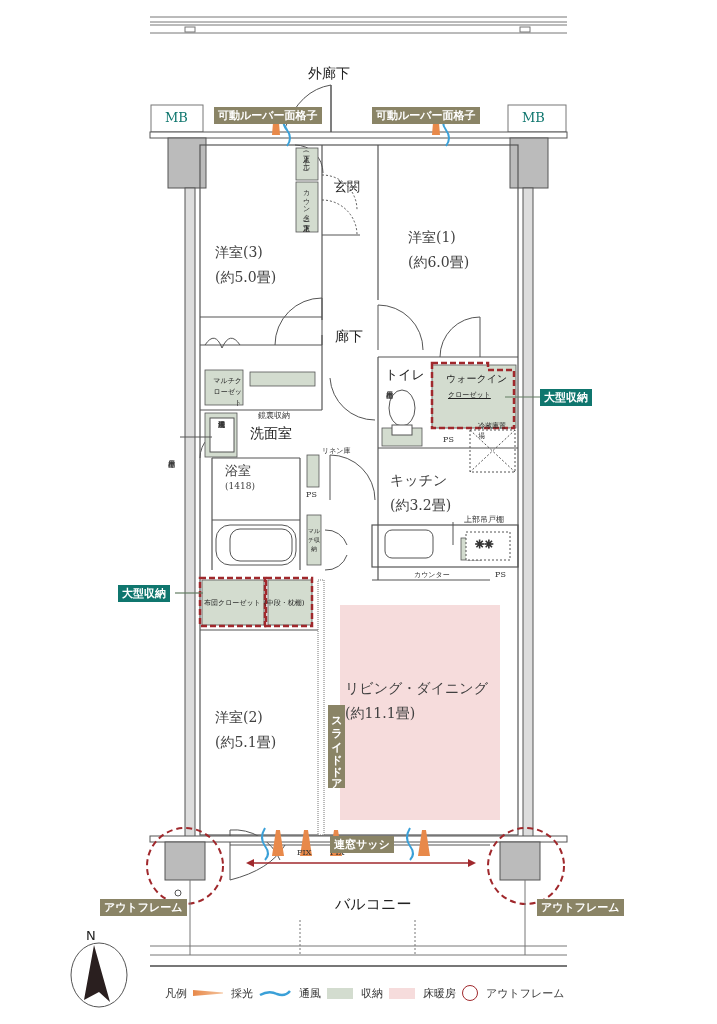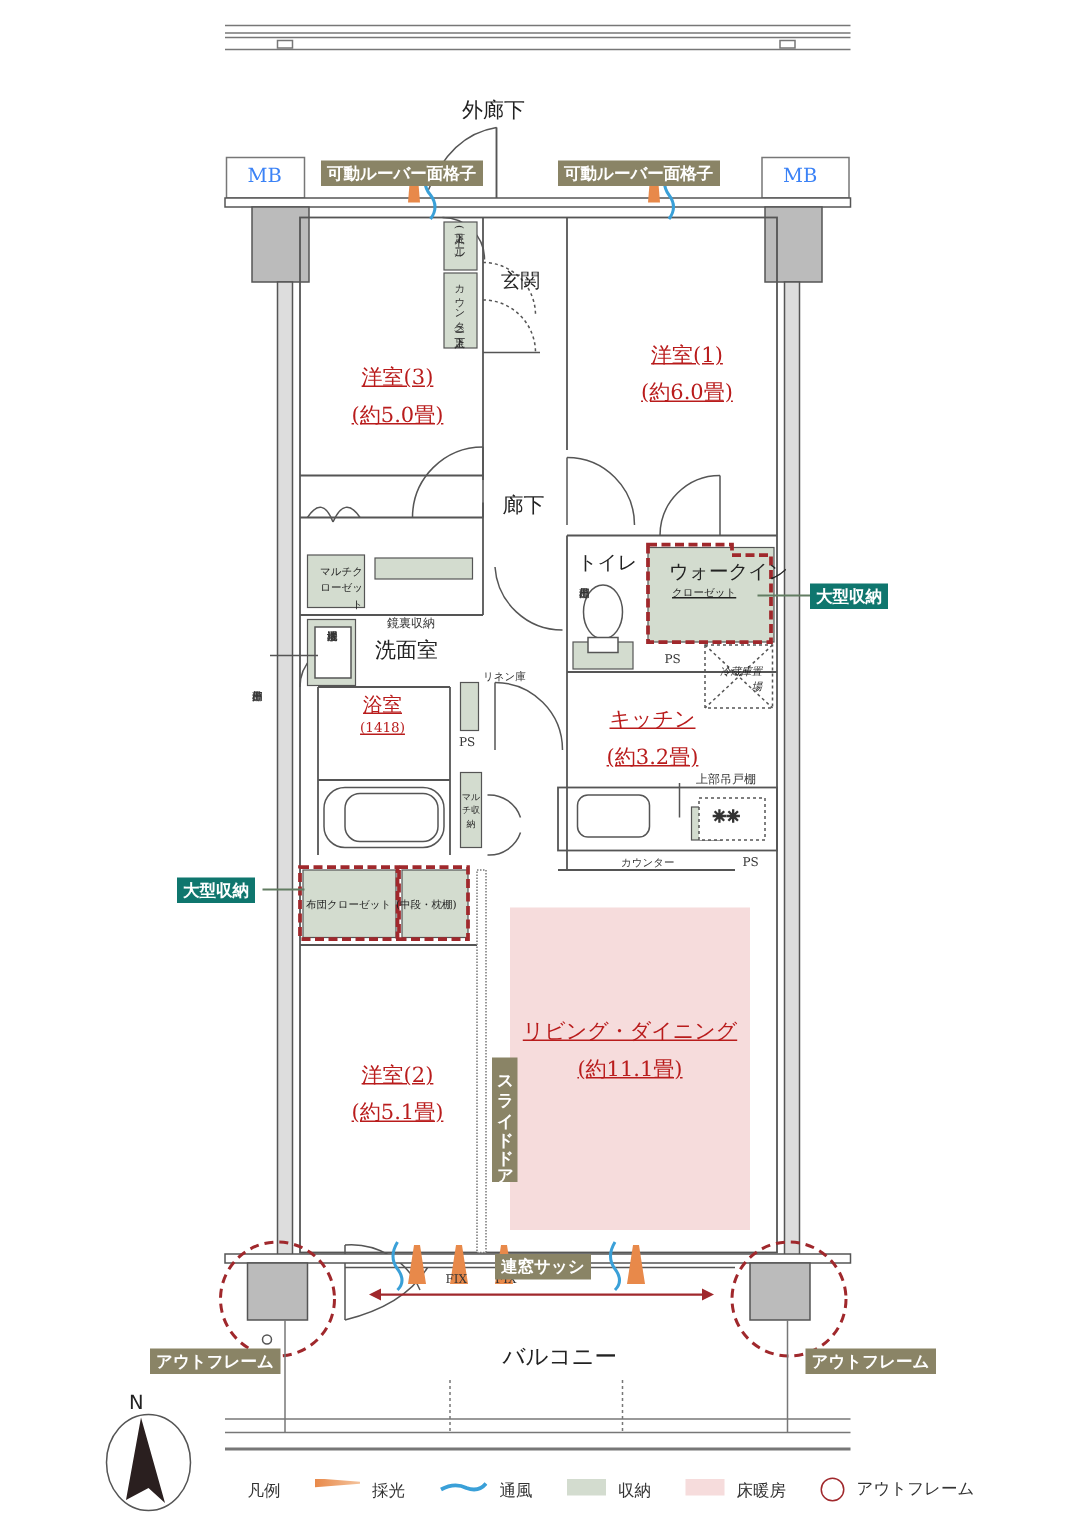--- a/index.html
+++ b/index.html
@@ -1,28 +1,28 @@
 <!DOCTYPE html>
 <html><head>
 <meta charset="utf-8">
 <style>
   html,body{margin:0;padding:0;background:#fff;}
   body{width:717px;height:1024px;position:relative;overflow:hidden;font-family:"DejaVu Serif","Liberation Serif",serif;color:#222;}
   .abs{position:absolute;}
   svg{position:absolute;left:0;top:0;}
-  .room-label{position:absolute;text-align:center;font-size:14px;line-height:1.75;color:#b91c1c;white-space:nowrap;text-decoration:underline;}
+  .room-label{position:absolute;font-size:14px;line-height:1.75;color:#404040;white-space:nowrap;}
   .small-label{position:absolute;font-size:8px;color:#333;white-space:nowrap;}
   .vtext{writing-mode:vertical-rl;font-size:8px;color:#333;letter-spacing:0;}
   .tag{position:absolute;background:#8a8466;color:#fff;font-family:"DejaVu Sans","Liberation Sans",sans-serif;font-weight:bold;font-size:11px;padding:2px 4px;white-space:nowrap;line-height:13px;}
   .tag-green{background:#0f766e;}
   .tag-v{writing-mode:vertical-rl;padding:4px 2px;}
   .legend{position:absolute;left:165px;top:985px;display:flex;align-items:center;font-size:11px;color:#333;}
-  .legend .item{display:flex;align-items:flex-start;margin-right:23px;}
+  .legend .item{display:flex;align-items:center;margin-right:6px;}
   .legend .swatch{display:inline-block;margin-right:8px;}
-  .mb{position:absolute;font-size:13px;color:#3b82f6;}
+  .mb{position:absolute;font-size:13px;color:#0f766e;}
 </style>
 </head>
 <body>
 
 <svg width="717" height="1024" viewBox="0 0 717 1024">
 
   <g stroke="#777" stroke-width="1" fill="none">
     <line x1="150" y1="17" x2="567" y2="17"></line>
     <line x1="150" y1="22" x2="567" y2="22"></line>
     <line x1="150" y1="25" x2="567" y2="25"></line>
@@ -228,24 +228,24 @@
 
 <div class="room-label" style="left:225px;top:462px;width:60px;font-size:13px;line-height:1.4;">
   <div>浴室</div>
   <div style="font-size:9px;">(1418)</div>
 </div>
 <div class="small-label" style="left:306px;top:490px;">PS</div>
 <div class="abs" style="left:307px;top:527px;font-size:6px;width:14px;text-align:center;">マルチ収納</div>
 
 <div class="abs" style="left:385px;top:366px;font-size:13px;">トイレ</div>
 <div class="abs vtext" style="left:384px;top:386px;font-size:7px;">上部吊戸棚</div>
-<div class="abs" style="left:446px;top:372px;font-size:13px;">ウォークイン</div>
+<div class="abs" style="left:446px;top:372px;font-size:10px;">ウォークイン</div>
 <div class="abs" style="left:448px;top:390px;font-size:7px;text-decoration:underline;">クローゼット</div>
 <div class="small-label" style="left:443px;top:435px;">PS</div>
-<div class="abs" style="left:478px;top:443px;font-size:7px;width:30px;text-align:right;font-style:italic;">冷蔵庫置場</div>
+<div class="abs" style="left:478px;top:421px;font-size:7px;width:30px;text-align:left;">冷蔵庫置場</div>
 
 <div class="tag tag-green" style="left:540px;top:389px;">大型収納</div>
 
 <div class="room-label" style="left:390px;top:468px;width:90px;">
   <div>キッチン</div>
   <div>(約3.2畳)</div>
 </div>
 <div class="small-label" style="left:464px;top:514px;">上部吊戸棚</div>
 <div class="small-label" style="left:414px;top:570px;font-size:7px;">カウンター</div>
 <div class="small-label" style="left:495px;top:570px;">PS</div>

